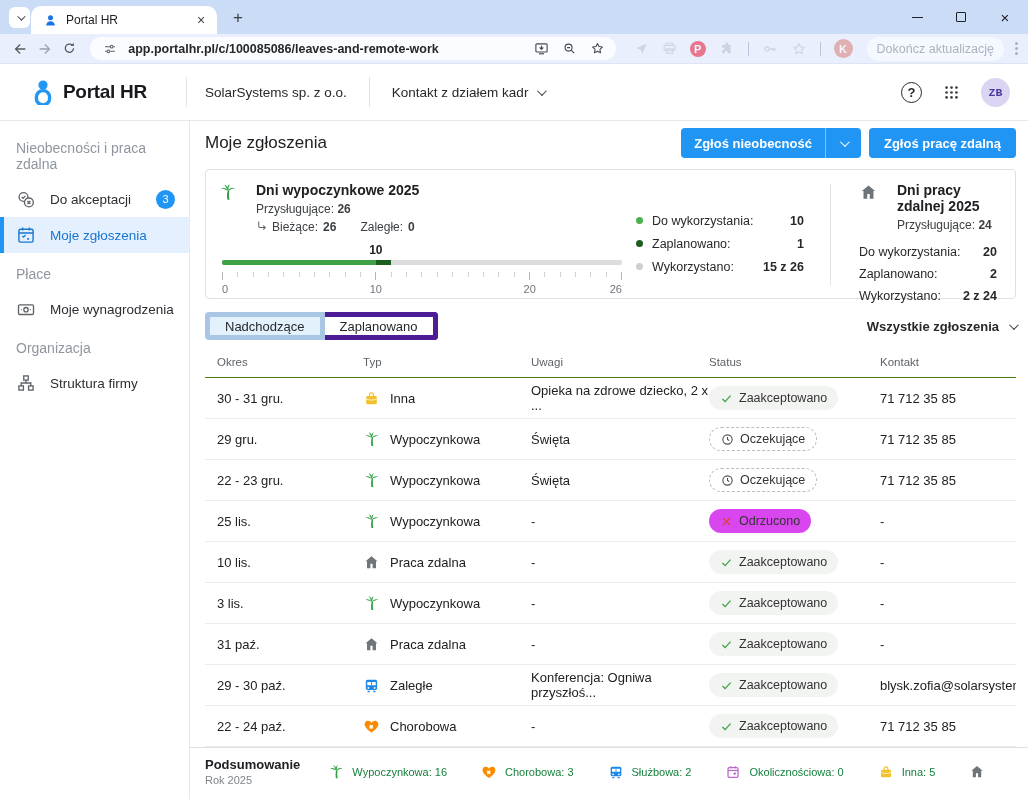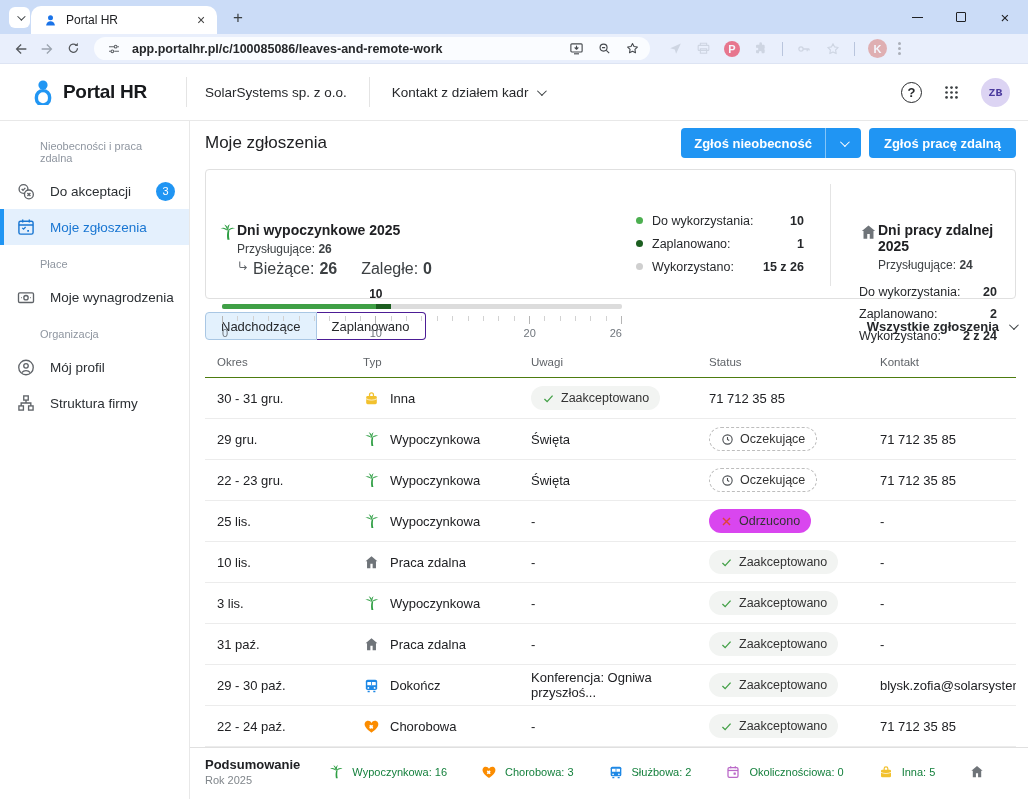--- a/index.html
+++ b/index.html
@@ -43,46 +43,46 @@
   .company { font-size:13.5px; color:#26282b; padding:0 22px 0 18px; }
   .contact { font-size:13.5px; color:#26282b; display:flex; align-items:center; gap:9px; padding:0 0 0 22px; }
   .chev { display:inline-block; width:7px; height:7px; border-right:1.7px solid #3c4043; border-bottom:1.7px solid #3c4043; transform:rotate(45deg) translateY(-2px); }
   .hdr-right { margin-left:auto; display:flex; align-items:center; gap:21px; padding-right:18px; }
   .help-ic { width:21px; height:21px; border:1.7px solid #26282b; border-radius:50%; font-size:13px; font-weight:bold; color:#26282b; display:flex; align-items:center; justify-content:center; }
   .zb-avatar { width:29px; height:29px; border-radius:50%; background:#dcd4f3; color:#4b3a9e; font-size:11.5px; font-weight:bold; display:flex; align-items:center; justify-content:center;font-family:Liberation Mono, monospace; }
 
   
   .content { display:flex; height:678px; }
   .sidebar { width:190px; border-right:1px solid #e8e8e8; padding-top:6px; flex-shrink:0; }
-  .sb-label { font-size:11px; color:#8f96a0; padding:13px 16px 9px;margin-left:24px; }
+  .sb-label { font-size:14px; color:#8f96a0; padding:13px 16px 9px; }
   .sb-item { height:36px; display:flex; align-items:center; gap:14px; padding:0 14px 0 16px; font-size:13.5px; color:#2b2f33; position:relative; cursor:pointer; }
   .sb-item .sb-ic { width:20px; height:20px; display:flex; align-items:center; justify-content:center; }
   .sb-item.active { background:#e4f0fd; color:#1976d2; }
   .sb-item.active::before { content:""; position:absolute; left:0; top:0; bottom:0; width:4px; background:#2095f3; }
   .sb-badge { margin-left:auto; min-width:19px; height:19px; border-radius:50%; background:#2095f3; color:#fff; font-size:11px; display:flex; align-items:center; justify-content:center; }
 
   .main { flex:1; display:flex; flex-direction:column; min-width:0; }
   .page-head { display:flex; align-items:center; height:44px; padding:0 12px 0 15px; }
   .page-title { font-size:17px; color:#202124; }
   .btns { margin-left:auto; display:flex; gap:8px; }
   .btn { background:#2095f3; color:#fff; font-size:13px; font-weight:bold; border:none; border-radius:4px; height:30px; display:flex; align-items:center; padding:11px 15px; cursor:pointer; }
   .btn-split { padding:0; overflow:hidden; }
   .btn-split .lbl { padding:0 13px; display:flex; align-items:center; height:100%; }
   .btn-split .caret { width:36px; height:100%; display:flex; align-items:center; justify-content:center; border-left:1px solid rgba(255,255,255,.45); }
   .caret-i { width:7px; height:7px; border-right:1.8px solid #fff; border-bottom:1.8px solid #fff; transform:rotate(45deg) translateY(-2px); }
 
   
   .card { margin:4px 12px 0 15px; border:1px solid #e0e0e0; border-radius:4px; display:flex; padding:12px 14px 10px 12px; height:130px; }
   .vac-block { width:404px; }
-  .cb-head { display:flex; gap:0;margin-top:40px; }
+  .cb-head { display:flex; gap:19px; }
   .cb-ic { width:19px; height:19px; flex-shrink:0; margin-top:1px; }
   .cb-title { font-size:14px; font-weight:bold; color:#202124; }
   .cb-sub { font-size:12px; color:#3c4043; margin-top:4px; }
   .cb-sub b, .lg-val b { font-weight:bold; }
-  .cb-sub2 { font-size:16px; color:#3c4043; margin-top:4px; display:flex; align-items:flex-start; gap:5px; }
+  .cb-sub2 { font-size:12px; color:#3c4043; margin-top:4px; display:flex; align-items:flex-start; gap:5px; }
   .cb-sub2 .gap { width:14px; }
   .bar-wrap { position:relative; margin:26px 0 0 4px; }
   .marker { position:absolute; top:-17px; font-size:12px; font-weight:bold; color:#202124; transform:translateX(-50%); }
   .bar { display:flex; height:5px; border-radius:2px; overflow:hidden; background:#dcdcdc; }
   .seg-avail { background:#3fa046; }
   .seg-plan { background:#1c5e20; }
   .ruler { display:flex; justify-content:space-between; margin-top:7px; height:8px; align-items:flex-start; }
   .ruler i { width:1px; height:5px; background:#d2d2d2; display:block; }
   .ruler i.major { height:8px; background:#b5b5b5; }
   .axis { position:relative; height:13px; margin-top:3px; font-size:11px; color:#6f757c; }
@@ -94,21 +94,21 @@
   .lg-val { margin-left:auto; font-weight:bold; }
   .card-vdiv { width:1px; background:#e4e4e4; margin:2px 0 2px 26px; }
   .remote-block { flex:1; padding:0 4px 0 28px; }
   .rm-rows { margin-top:13px; }
   .rm-row { display:flex; font-size:12.5px; color:#26282b; margin-bottom:8px; }
   .rm-val { margin-left:auto; font-weight:bold; }
 
   
   .tabs-row { display:flex; align-items:center; margin:13px 12px 0 15px; }
   .seg { display:flex; }
-  .seg-tab { height:28px; display:flex; align-items:center; padding:0 15px; font-size:13px; color:#26282b; border:1px solid #4c1d95; background:#fff; cursor:pointer; }
+  .seg-tab { height:28px; display:flex; align-items:center; padding:0 15px; font-size:13px; color:#26282b; border:5px solid #4c1d95; background:#fff; cursor:pointer; }
   .seg-tab.first { border-radius:4px 0 0 4px; }
   .seg-tab.last { border-radius:0 4px 4px 0; border-left:none; }
   .seg-tab.active { background:#e3f1fd; border-color:#a9c7e4; }
   .filter { margin-left:auto; display:flex; align-items:center; gap:10px; font-size:13px; font-weight:bold; color:#26282b; cursor:pointer; }
 
   
   .table { margin:6px 12px 0 15px; }
   .thead, .trow { display:grid; grid-template-columns:146px 168px 178px 171px 1fr; align-items:center; padding-left:12px; }
   .thead { height:32px; font-size:11.5px; color:#5f6368; border-bottom:1px solid #4d7c0f; }
   .trow { height:41px; font-size:13px; color:#202124; border-bottom:1px solid #ececec; }
@@ -281,20 +281,23 @@
           </svg>
       </span>
       <span class="faded">
         <svg width="16" height="16" viewBox="0 0 24 24" stroke="#8a94a2" stroke-width="1.7" fill="none" stroke-linejoin="round">
             <path d="M12 4l2.4 4.9 5.4.8-3.9 3.8.9 5.4L12 16.4 7.2 18.9l.9-5.4L4.2 9.7l5.4-.8z"></path>
           </svg>
       </span>
       <span class="vdiv"></span>
       <span class="k-avatar semi">K</span>
     </div>
+    <div class="update-pill">
+      <span class="update-text">Dokończ aktualizację</span>
+    </div>
     <span class="dots3" style="margin-left:7px;">
         <i></i>
         <i></i>
         <i></i>
       </span>
   </div>
 
   <div class="app-header">
     <div class="logo-area">
       <svg width="24" height="26" viewBox="0 0 24 26">
@@ -359,30 +362,20 @@
         <span class="sb-ic">
           <svg width="21" height="21" viewBox="0 0 24 24" stroke="#5f6368" stroke-width="1.6" fill="none">
             <rect x="3" y="6.5" width="18" height="11.5" rx="1.5"></rect>
               <circle cx="12" cy="12.2" r="2.6"></circle>
               <path d="M6 12.2h.8M17.2 12.2h.8"></path>
           </svg>
         </span>
         <span>Moje wynagrodzenia</span>
       </div>
       <div class="sb-label">Organizacja</div>
-      <div class="sb-item">
-        <span class="sb-ic">
-          <svg width="21" height="21" viewBox="0 0 24 24" stroke="#5f6368" stroke-width="1.6" fill="none">
-            <circle cx="12" cy="12" r="8.7"></circle>
-              <circle cx="12" cy="10" r="2.7"></circle>
-              <path d="M6.9 18.2a6.6 6.6 0 0 1 10.2 0"></path>
-          </svg>
-        </span>
-        <span>Mój profil</span>
-      </div>
       <div class="sb-item">
         <span class="sb-ic">
           <svg width="20" height="20" viewBox="0 0 24 24" stroke="#5f6368" stroke-width="1.6" fill="none">
             <rect x="9.3" y="3.5" width="5.4" height="5"></rect>
               <rect x="3.5" y="15.5" width="5.4" height="5"></rect>
               <rect x="15.1" y="15.5" width="5.4" height="5"></rect>
             <path d="M12 8.5V12M6.2 15.5V12h11.6v3.5"></path>
           </svg>
         </span>
         <span>Struktura firmy</span>
@@ -533,20 +526,21 @@
         </div>
 
         <div class="trow">
           <span>30 - 31 gru.</span>
           <span class="typ-cell">
               <svg class="t-ic">
                 <use href="#i-bag"></use>
               </svg>
               <span>Inna</span>
             </span>
+          <span>Opieka na zdrowe dziecko, 2 x ...</span>
           <span class="pill pill-ok">
               <svg class="s-ic">
                 <use href="#i-check"></use>
               </svg>
               <span>Zaakceptowano</span>
             </span>
           <span class="kontakt">71 712 35 85</span>
         </div>
 
         <div class="trow">
@@ -656,21 +650,21 @@
             </span>
           <span class="kontakt">-</span>
         </div>
 
         <div class="trow">
           <span>29 - 30 paź.</span>
           <span class="typ-cell">
               <svg class="t-ic">
                 <use href="#i-bus"></use>
               </svg>
-              <span>Dokończ</span>
+              <span>Zaległe</span>
             </span>
           <span>Konferencja: Ogniwa przyszłoś...</span>
           <span class="pill pill-ok">
               <svg class="s-ic">
                 <use href="#i-check"></use>
               </svg>
               <span>Zaakceptowano</span>
             </span>
           <span class="kontakt">blysk.zofia@solarsystems.</span>
         </div>

